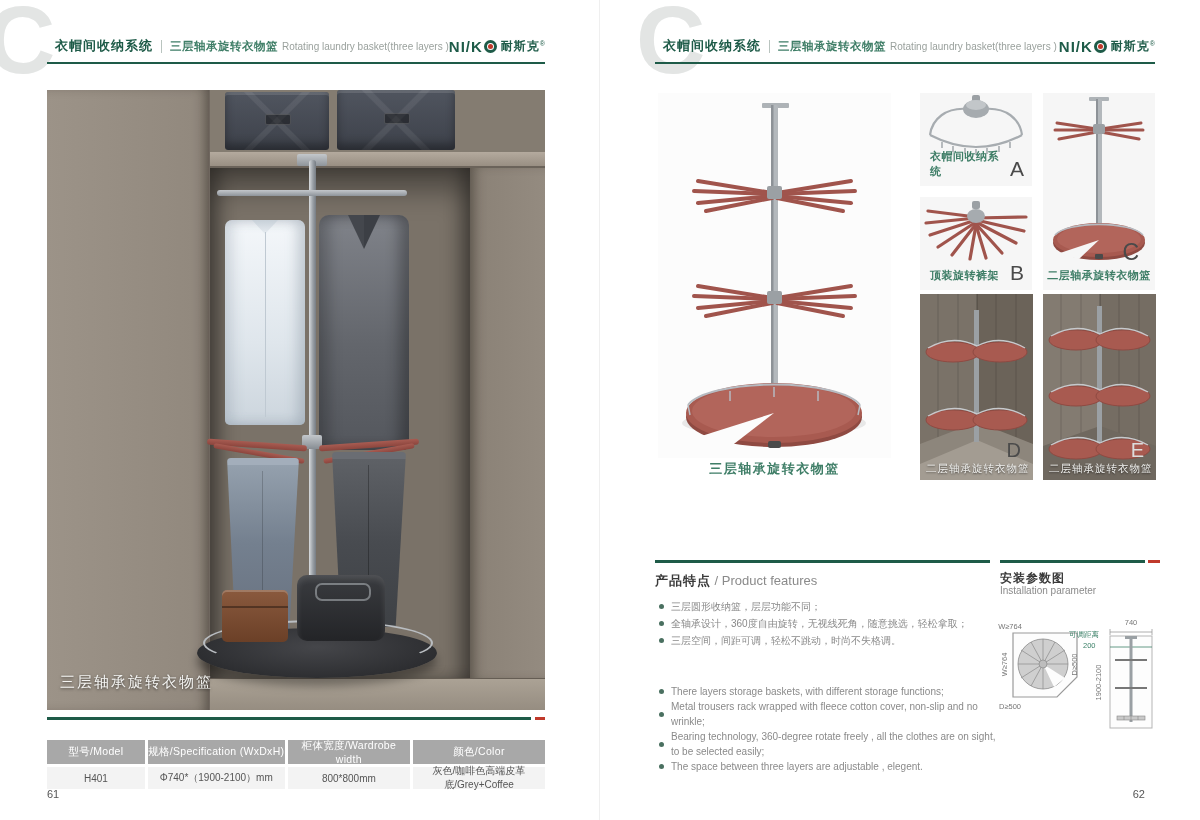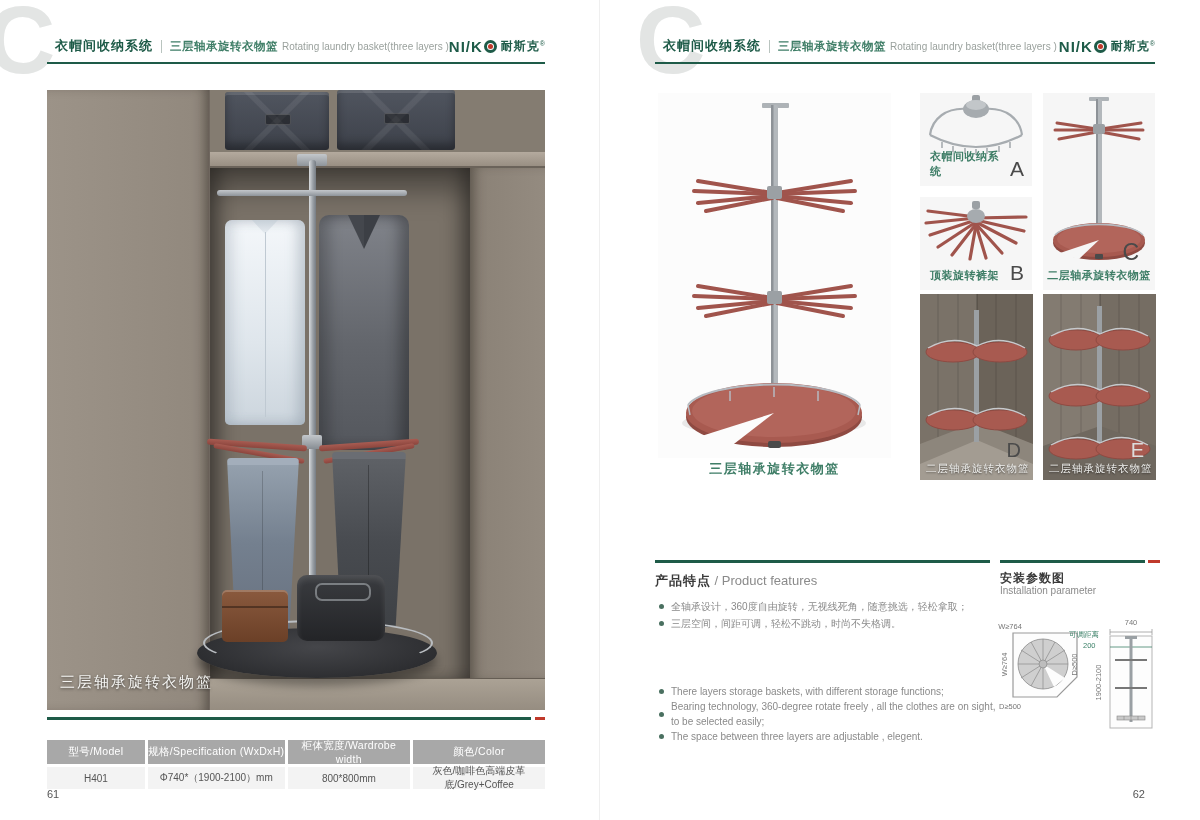--- a/index.html
+++ b/index.html
@@ -404,25 +404,27 @@
         </svg>
         <span class="ph-letter">E</span>
         <div class="ph-cap">二层轴承旋转衣物篮</div>
       </div>
 
       <div class="bar-green" style="left:0; top:560px; width:335px;"></div>
       <div class="feat-title">
         <span class="zh">产品特点</span><span> / </span><span>Product features</span>
       </div>
       <div class="bullets bul-zh">
+        <div class="bullet"><span class="dot"></span><span>三层圆形收纳篮，层层功能不同；</span></div>
         <div class="bullet"><span class="dot"></span><span>全轴承设计，360度自由旋转，无视线死角，随意挑选，轻松拿取；</span></div>
         <div class="bullet"><span class="dot"></span><span>三层空间，间距可调，轻松不跳动，时尚不失格调。</span></div>
       </div>
       <div class="bullets bul-en">
         <div class="bullet"><span class="dot"></span><span>There layers storage baskets, with different storage functions;</span></div>
+        <div class="bullet"><span class="dot"></span><span>Metal trousers rack wrapped with fleece cotton cover, non-slip and no wrinkle;</span></div>
         <div class="bullet"><span class="dot"></span><span>Bearing technology, 360-degree rotate freely , all the clothes are on sight, to be selected easily;</span></div>
         <div class="bullet"><span class="dot"></span><span>The space between three layers are adjustable , elegent.</span></div>
       </div>
 
       <div class="bar-green" style="left:345px; top:560px; width:145px;"></div>
       <div class="bar-red" style="left:493px; top:560px; width:12px;"></div>
       <div class="inst-title-zh">安装参数图</div>
       <div class="inst-title-en">Installation parameter</div>
 
       <svg class="tv-svg" width="70" height="70" viewBox="0 0 70 70">

